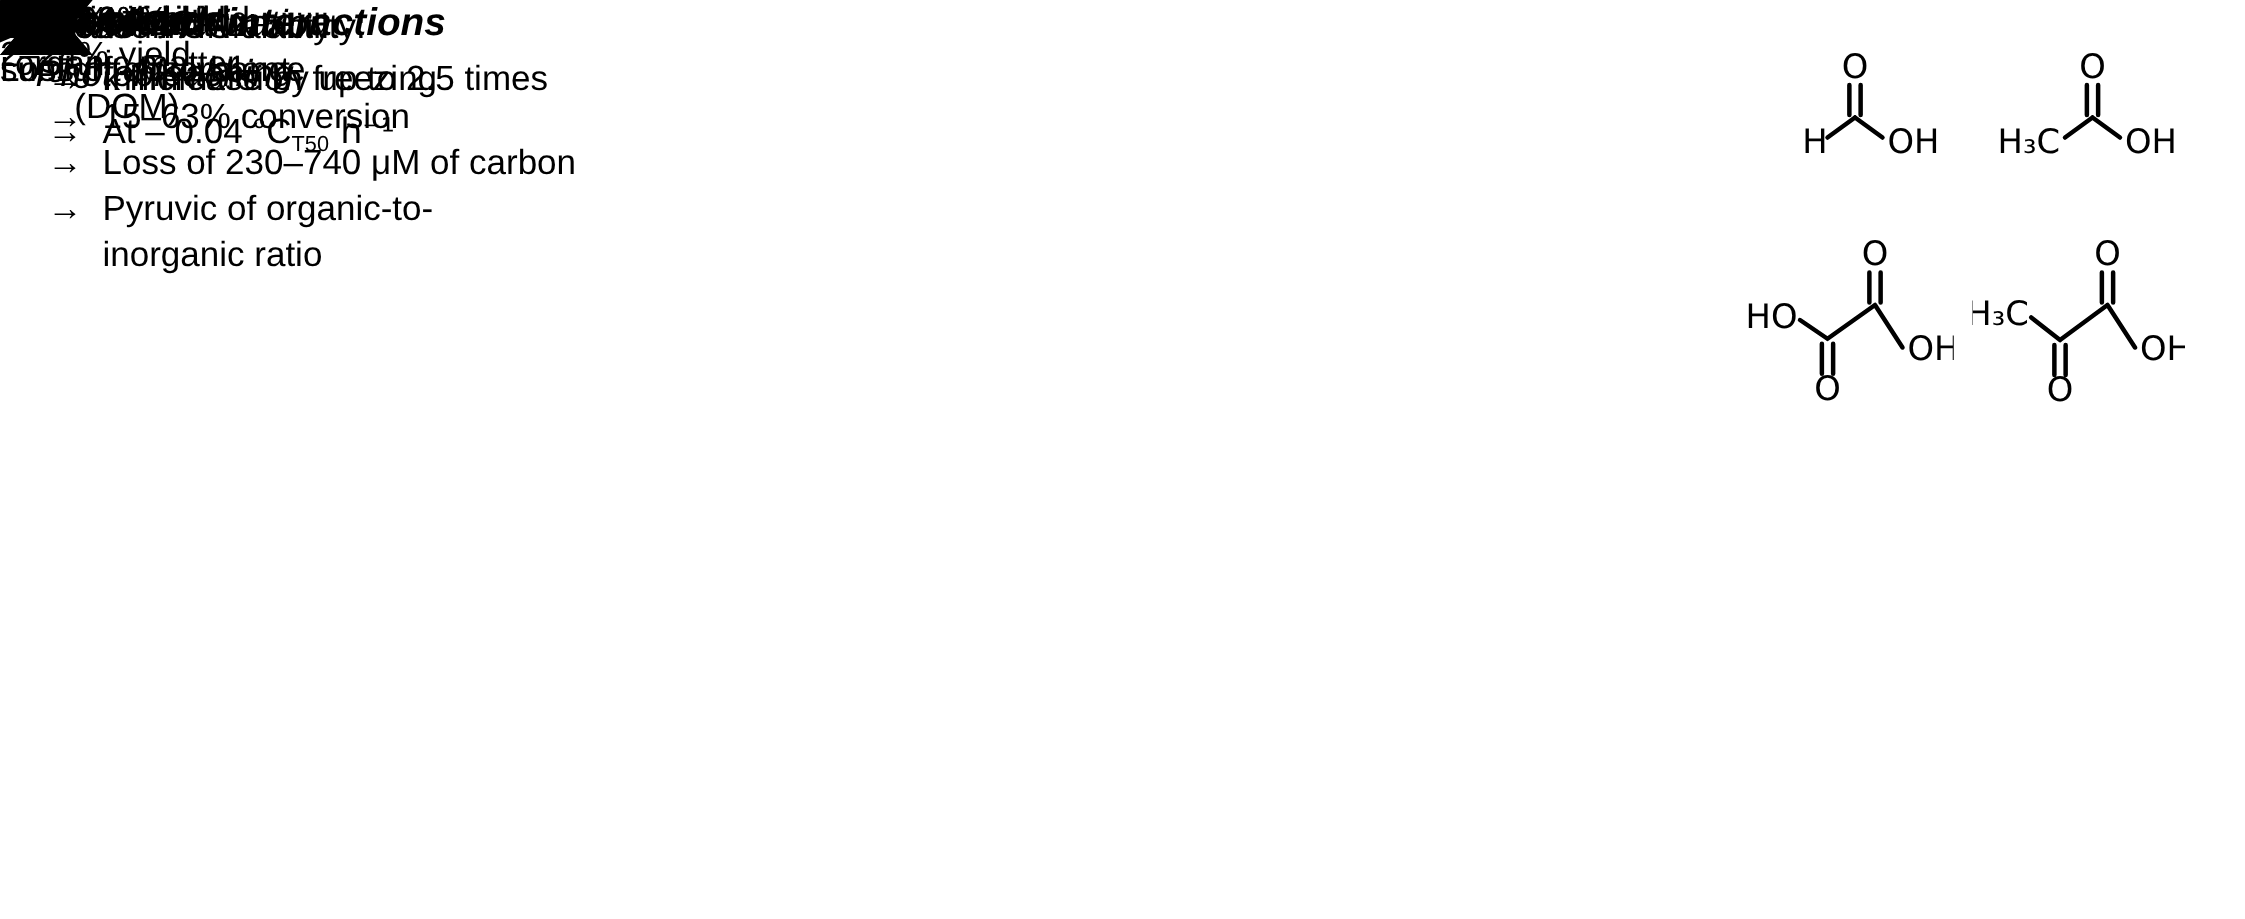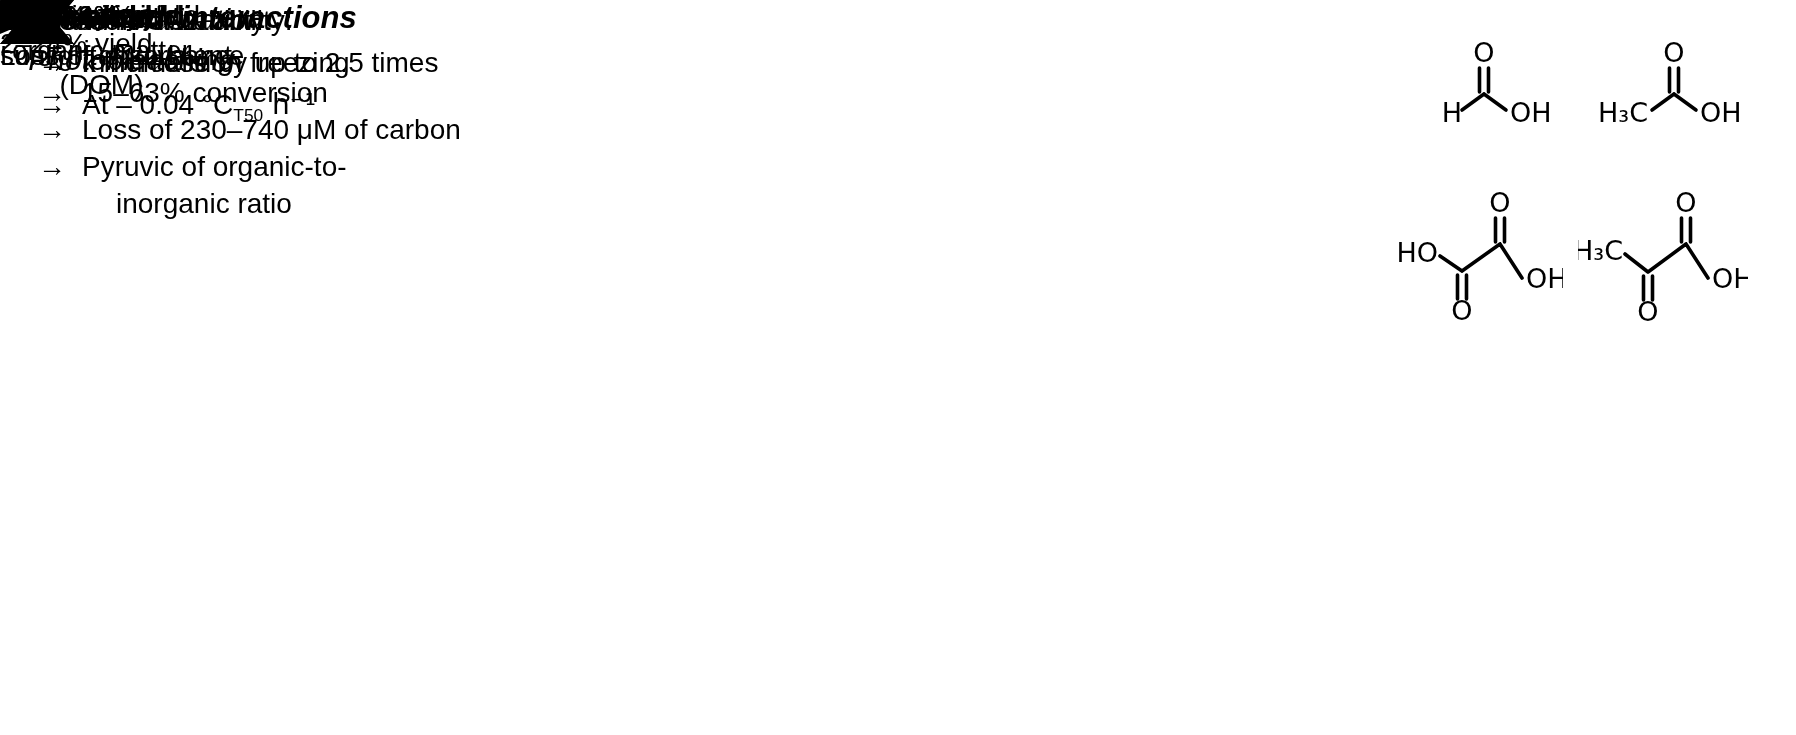--- a/index.html
+++ b/index.html
@@ -14,21 +14,21 @@
   .uni { font-family:"DejaVu Sans", sans-serif; }
   sub { font-size:0.62em;text-align:right; }
   
   .stem { background:#000; }
   .head-down { width:0; height:0; border-left:37px solid transparent; border-right:37px solid transparent; border-top:44px solid #000; }
   .head-up { width:0; height:0; border-left:37px solid transparent; border-right:37px solid transparent; border-bottom:44px solid #000; }
   .main-arrow-line { background:#000; height:10px; border-radius:5px; }
   .main-arrow-head { width:0; height:0; border-top:17px solid transparent; border-bottom:17px solid transparent; border-left:40px solid #000; }
   .bullet-row { display:flex; padding-left:38px; }
   .bullet-row .arr { width:44px; flex:0 0 44px; }
-  .cont { padding-left:116px; }
+  .cont { padding-left:82px; }
   .lh37 > div { line-height:37px; height:37px; }
   .lh42 > div { line-height:42px; height:42px; }
   svg text { font-family:"DejaVu Sans", sans-serif; font-size:27px; fill:#000; }
   svg path { stroke:#000; stroke-width:3.6; fill:none; stroke-linecap:round; }
 </style>
 </head>
 <body>
 
 <div class="canvas">
 

